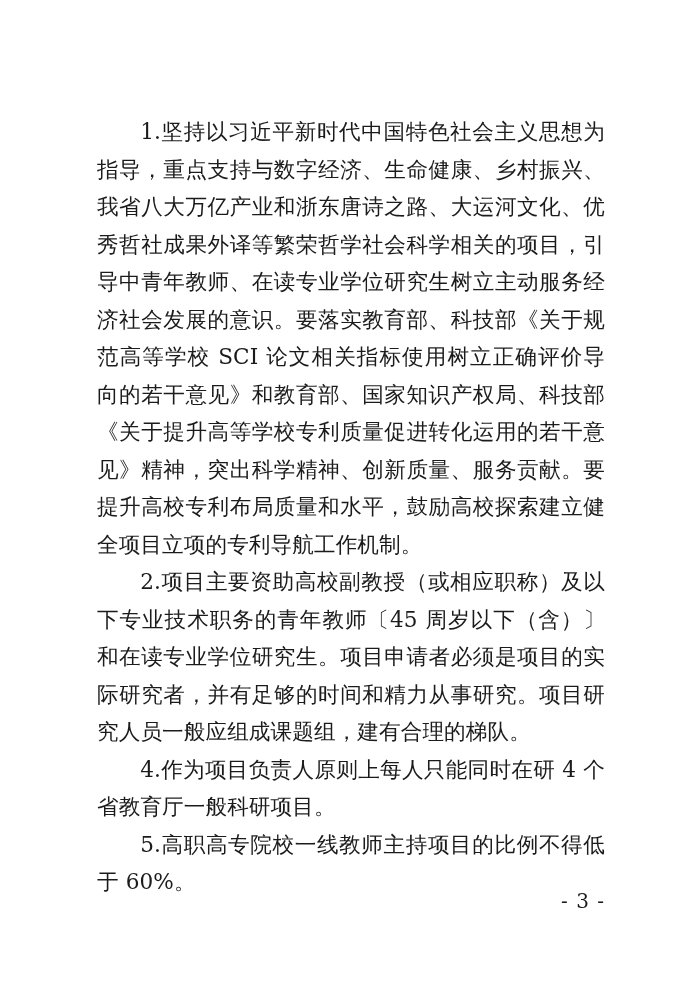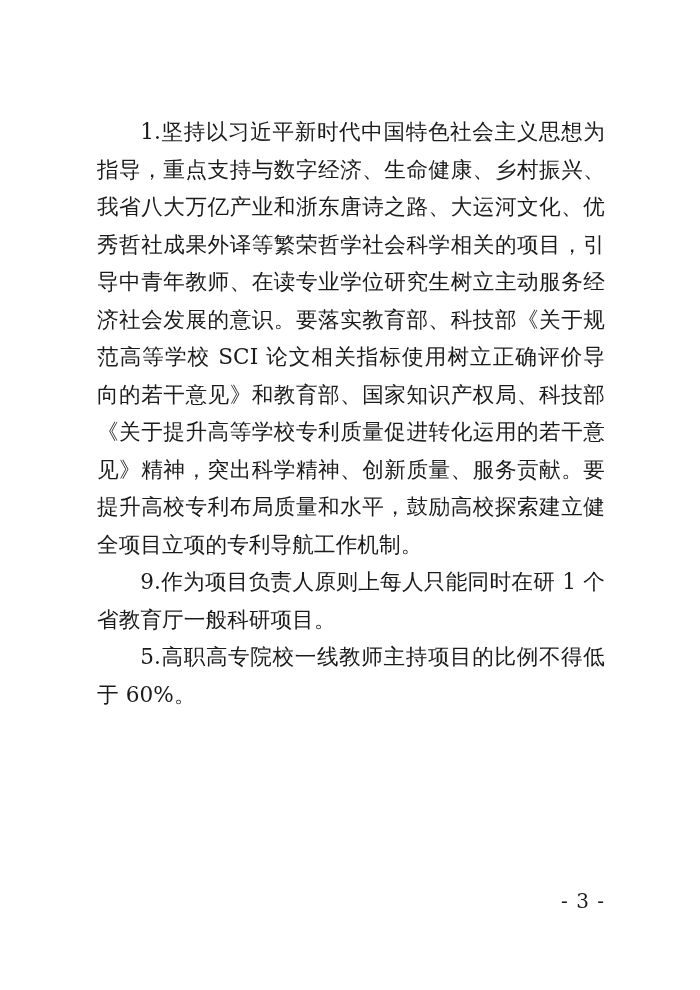--- a/index.html
+++ b/index.html
@@ -48,20 +48,21 @@
     letter-spacing: 1px;
   }
 </style>
 </head>
 <body>
 
 <div class="page">
 
   <div class="text-block">
     <p class="para">1.坚持以习近平新时代中国特色社会主义思想为指导，重点支持与数字经济、生命健康、乡村振兴、我省八大万亿产业和浙东唐诗之路、大运河文化、优秀哲社成果外译等繁荣哲学社会科学相关的项目，引导中青年教师、在读专业学位研究生树立主动服务经济社会发展的意识。要落实教育部、科技部《关于规范高等学校 SCI 论文相关指标使用树立正确评价导向的若干意见》和教育部、国家知识产权局、科技部《关于提升高等学校专利质量促进转化运用的若干意见》精神，突出科学精神、创新质量、服务贡献。要提升高校专利布局质量和水平，鼓励高校探索建立健全项目立项的专利导航工作机制。</p>
-    <p class="para">9.作为项目负责人原则上每人只能同时在研 1 个省教育厅一般科研项目。</p>
+    <p class="para">2.项目主要资助高校副教授（或相应职称）及以下专业技术职务的青年教师〔45 周岁以下（含）〕和在读专业学位研究生。项目申请者必须是项目的实际研究者，并有足够的时间和精力从事研究。项目研究人员一般应组成课题组，建有合理的梯队。</p>
+    <p class="para">4.作为项目负责人原则上每人只能同时在研 4 个省教育厅一般科研项目。</p>
     <p class="para">5.高职高专院校一线教师主持项目的比例不得低于 60%。</p>
 
   </div>
 
   <div class="footer">- 3 -</div>
 
 </div>
 
 </body></html>

